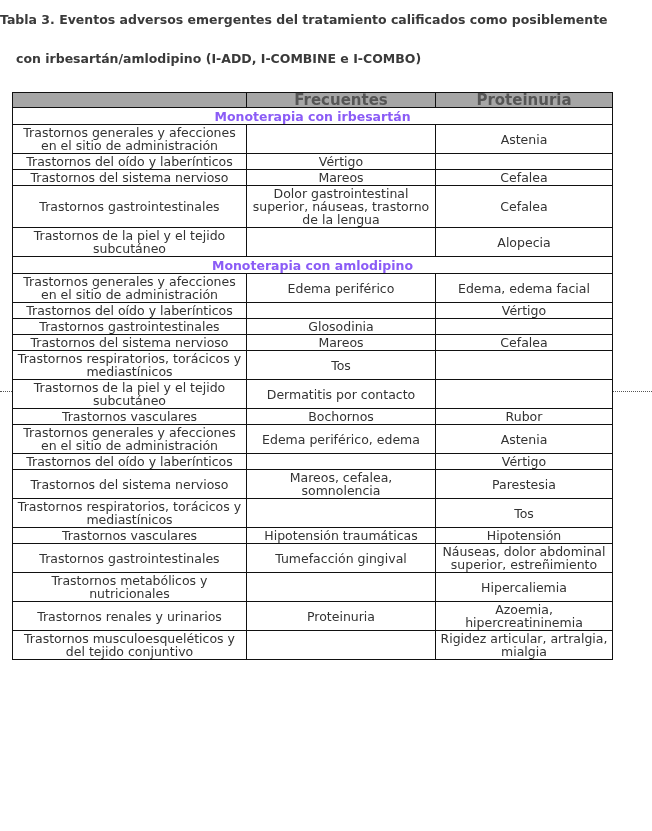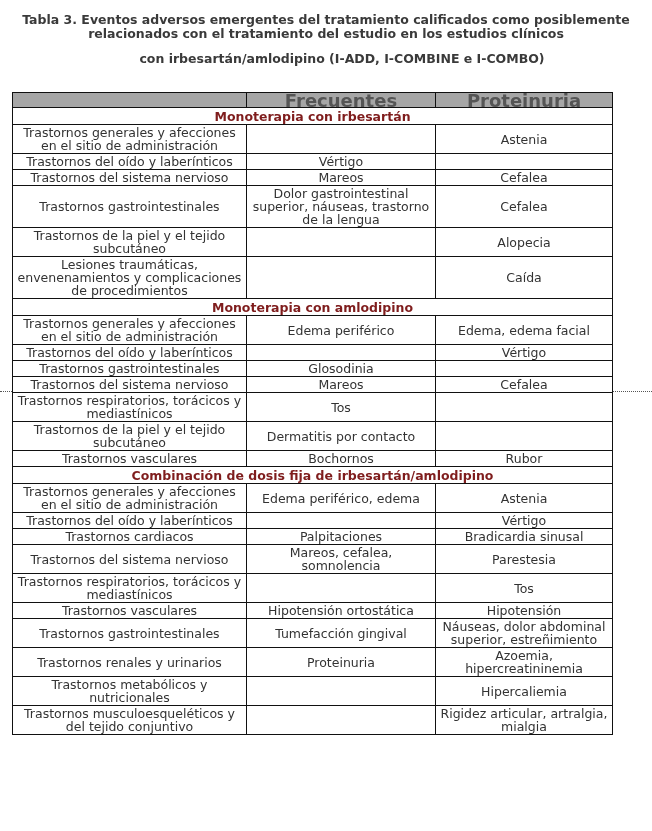--- a/index.html
+++ b/index.html
@@ -1,37 +1,36 @@
 <!DOCTYPE html>
 <html><head>
 <meta charset="utf-8">
 <style>
   html, body { margin:0; padding:0; background:#ffffff; }
   body { width:652px; height:831px; position:relative; overflow:hidden;
          font-family:"DejaVu Sans", sans-serif; color:#333333; }
-  .title { position:absolute; left:0; width:652px; text-align:center;
+  .title { position:absolute; left:0; width:652px; text-align:left;
            font-weight:bold; font-size:12.5px; color:#3a3a3a; line-height:14px; }
   #t1 { top:13px; }
   #t2 { top:52px;padding-left:16px; }
   .dotline { position:absolute; top:391px; height:0; border-top:1px dotted #555; }
   table { position:absolute; left:12px; top:92px; width:600px;
           border-collapse:collapse; table-layout:fixed;
           font-size:12.5px; line-height:13px; color:#333; }
   td, th { border:1.5px solid #111; text-align:center; vertical-align:middle;
            padding:1px 3px; }
-  th { background:#a6a6a6; color:#555555; font-weight:bold; height:14px; padding:0 3px; font-size:18px; }
-  td.sec { font-weight:bold; color:#7f1d1d; height:16px; padding:0; }
+  th { background:#a6a6a6; color:#555555; font-weight:bold; height:14px; padding:0 3px; font-size:15px; }
+  td.sec { font-weight:bold; color:#8b5cf6; height:16px; padding:0; }
   col.c1 { width:234px; } col.c2 { width:189px; } col.c3 { width:177px; }
 </style>
 </head>
 <body>
 
 <div class="title" id="t1">
   <div>Tabla 3. Eventos adversos emergentes del tratamiento calificados como posiblemente</div>
-  <div>relacionados con el tratamiento del estudio en los estudios clínicos</div>
 </div>
 <div class="title" id="t2">con irbesartán/amlodipino (I-ADD, I-COMBINE e I-COMBO)</div>
 
 <div class="dotline" style="left:0;width:12px;"></div>
 <div class="dotline" style="left:612px;width:40px;"></div>
 
 <table>
   <colgroup>
       <col class="c1">
       <col class="c2">
@@ -67,25 +66,20 @@
         <td>Trastornos gastrointestinales</td>
         <td>Dolor gastrointestinal superior, náuseas, trastorno de la lengua</td>
         <td>Cefalea</td>
       </tr>
       <tr>
         <td>Trastornos de la piel y el tejido subcutáneo</td>
         <td></td>
         <td>Alopecia</td>
       </tr>
       <tr>
-        <td>Lesiones traumáticas, envenenamientos y complicaciones de procedimientos</td>
-        <td></td>
-        <td>Caída</td>
-      </tr>
-      <tr>
         <td colspan="3" class="sec">Monoterapia con amlodipino</td>
       </tr>
       <tr>
         <td>Trastornos generales y afecciones en el sitio de administración</td>
         <td>Edema periférico</td>
         <td>Edema, edema facial</td>
       </tr>
       <tr>
         <td>Trastornos del oído y laberínticos</td>
         <td></td>
@@ -110,66 +104,58 @@
         <td>Trastornos de la piel y el tejido subcutáneo</td>
         <td>Dermatitis por contacto</td>
         <td></td>
       </tr>
       <tr>
         <td>Trastornos vasculares</td>
         <td>Bochornos</td>
         <td>Rubor</td>
       </tr>
       <tr>
-        <td colspan="3" class="sec">Combinación de dosis fija de irbesartán/amlodipino</td>
-      </tr>
-      <tr>
         <td>Trastornos generales y afecciones en el sitio de administración</td>
         <td>Edema periférico, edema</td>
         <td>Astenia</td>
       </tr>
       <tr>
         <td>Trastornos del oído y laberínticos</td>
         <td></td>
         <td>Vértigo</td>
-      </tr>
-      <tr>
-        <td>Trastornos cardiacos</td>
-        <td>Palpitaciones</td>
-        <td>Bradicardia sinusal</td>
       </tr>
       <tr>
         <td>Trastornos del sistema nervioso</td>
         <td>Mareos, cefalea, somnolencia</td>
         <td>Parestesia</td>
       </tr>
       <tr>
         <td>Trastornos respiratorios, torácicos y mediastínicos</td>
         <td></td>
         <td>Tos</td>
       </tr>
       <tr>
         <td>Trastornos vasculares</td>
-        <td>Hipotensión ortostática</td>
+        <td>Hipotensión traumáticas</td>
         <td>Hipotensión</td>
       </tr>
       <tr>
         <td>Trastornos gastrointestinales</td>
         <td>Tumefacción gingival</td>
         <td>Náuseas, dolor abdominal superior, estreñimiento</td>
       </tr>
       <tr>
+        <td>Trastornos metabólicos y nutricionales</td>
+        <td></td>
+        <td>Hipercaliemia</td>
+      </tr>
+      <tr>
         <td>Trastornos renales y urinarios</td>
         <td>Proteinuria</td>
         <td>Azoemia, hipercreatininemia</td>
-      </tr>
-      <tr>
-        <td>Trastornos metabólicos y nutricionales</td>
-        <td></td>
-        <td>Hipercaliemia</td>
       </tr>
       <tr>
         <td>Trastornos musculoesqueléticos y del tejido conjuntivo</td>
         <td></td>
         <td>Rigidez articular, artralgia, mialgia</td>
       </tr>
     </tbody>
 </table>
 
 </body></html>

